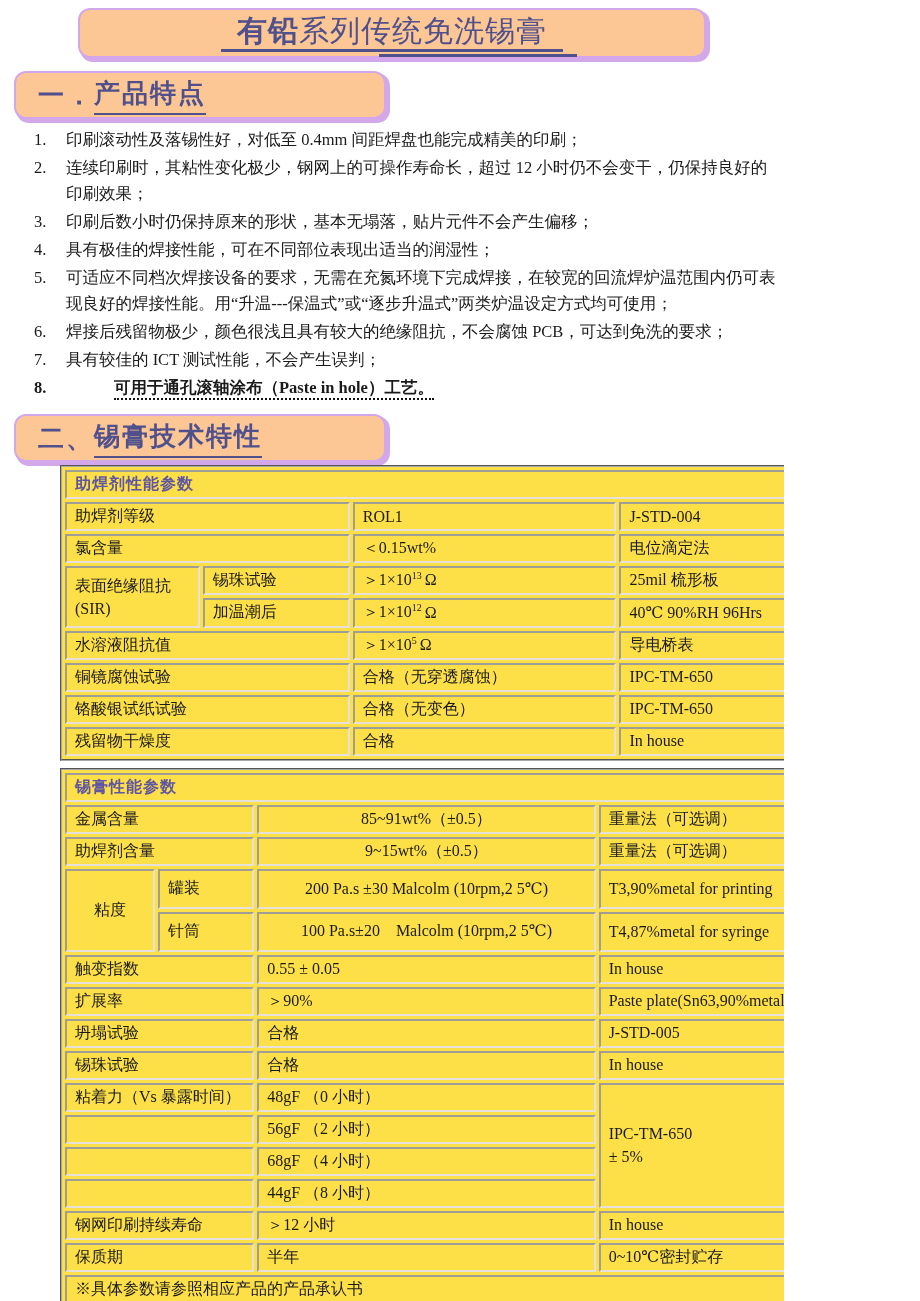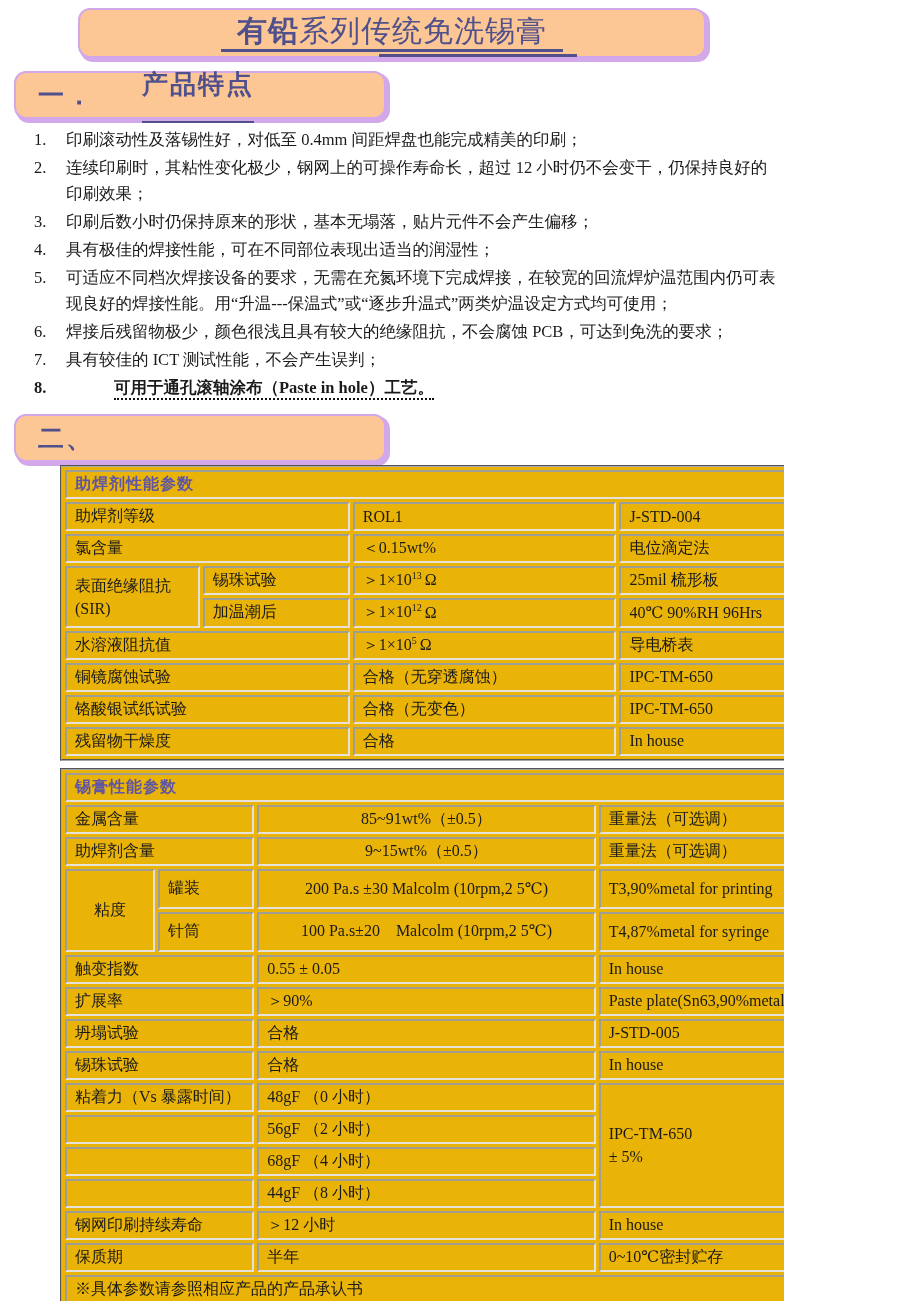--- a/index.html
+++ b/index.html
@@ -57,22 +57,21 @@
     margin: 13px 0 0 14px;
     width: 372px; height: 48px;
     display: flex; align-items: center;
     padding-left: 22px;
     font-size: 26px; font-weight: bold;
     color: var(--heading-color);
     letter-spacing: 2px;
   }
   .section-banner .sec-text {
     border-bottom: 2px solid var(--heading-color);
-    padding-bottom: 19px;
-    margin-left: 48px;
+    padding-bottom: 2px;
   }
 
   
   .feature-list { margin: 8px 4px 0 30px; }
   .feature-item {
     display: flex;
     font-size: 16.5px;
     line-height: 26px;
     margin-bottom: 2px;
   }
@@ -89,21 +88,21 @@
   }
 
   
   .spec-table {
     margin: 3px 0 0 60px;
     width: 802px;
     table-layout: fixed;
     border-collapse: separate;
     border-spacing: 3px;
     border: 2px groove #a8a8a8;
-    background: #eab308;
+    background: #fde047;
     font-size: 16px;
   }
   .spec-table td {
     border: 2px solid;
     border-color: #9e9e96 #e6e2da #e6e2da #9e9e96;
     padding: 2px 8px;
     height: 25px;
     vertical-align: middle;
     overflow: hidden;
     white-space: nowrap;
@@ -167,20 +166,21 @@
       <span class="txt">具有较佳的 ICT 测试性能，不会产生误判；</span>
     </div>
     <div class="feature-item bold">
       <span class="num">8.</span>
       <span class="txt"><span class="dotted">可用于通孔滚轴涂布（Paste in hole）工艺。</span></span>
     </div>
   </div>
 
   <div class="banner section-banner">
     <span class="sec-num">二、</span>
+    <span class="sec-text">锡膏技术特性</span>
   </div>
 
   <table class="spec-table">
     <colgroup>
         <col style="width:134px">
         <col style="width:146px">
         <col style="width:262px">
         <col style="width:236px">
       </colgroup>
     <tbody>

